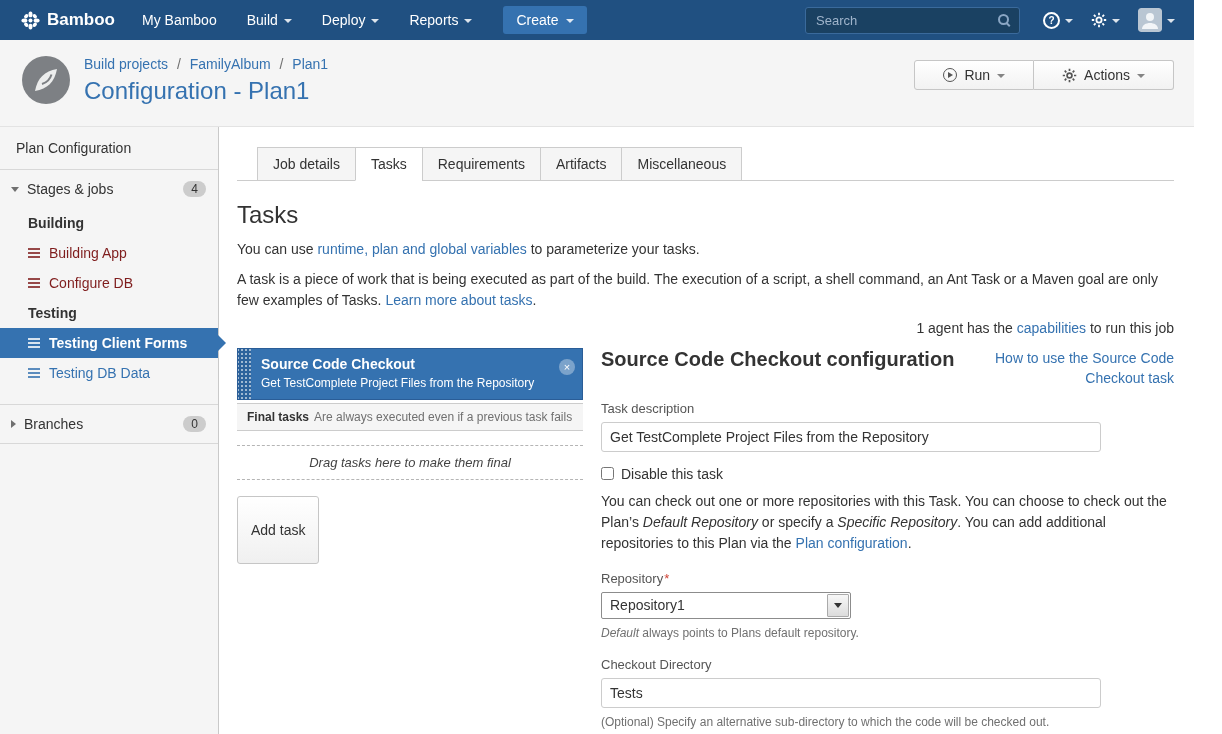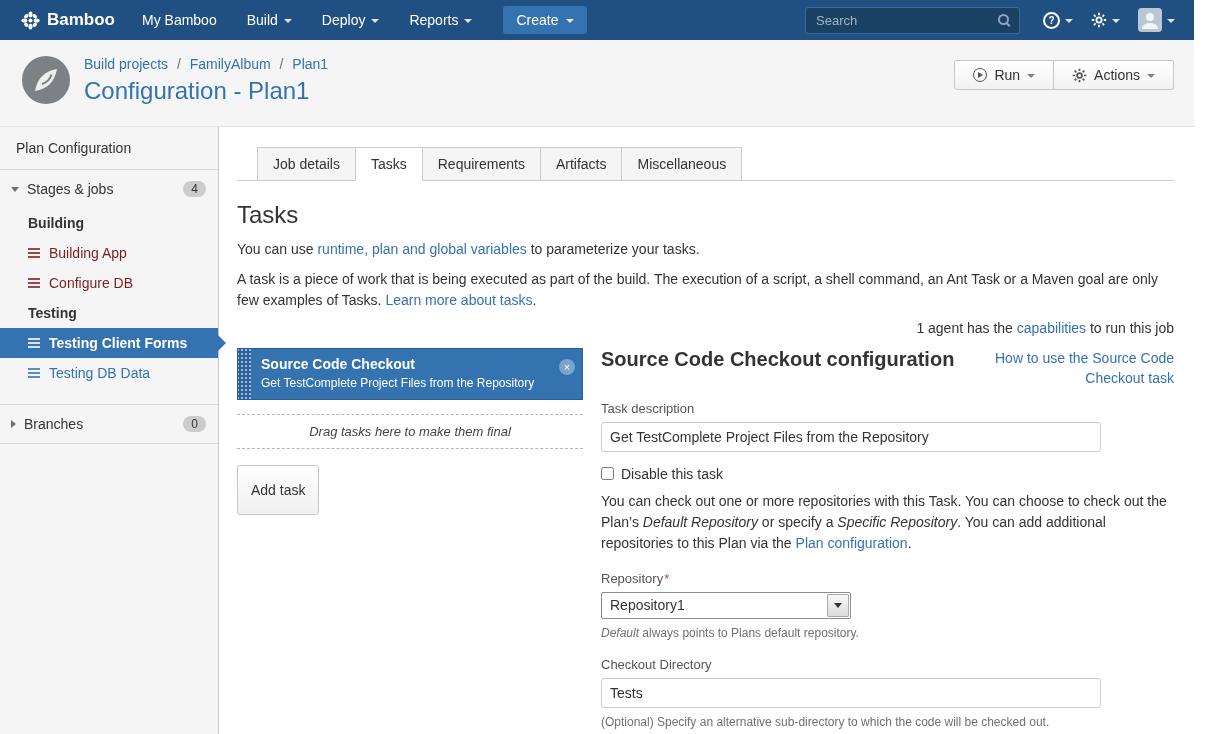--- a/index.html
+++ b/index.html
@@ -26,21 +26,21 @@
   .avatar-box { display:flex; border-radius:3px; overflow:hidden; }
 
   
   .page-header { background:#f5f5f5; padding:16px 20px 18px 22px; display:flex; align-items:flex-start; gap:14px; flex-shrink:0; border-bottom:1px solid #e3e3e3; }
   .plan-avatar { flex-shrink:0; }
   .breadcrumb { font-size:14px; }
   .breadcrumb .crumb { color:#3572b0; cursor:pointer; text-decoration:none; }
   .crumb-sep { color:#707070; margin:0 5px; }
   .page-title { font-size:24px; color:#3572b0; margin-top:5px; font-weight:normal; }
   .header-actions { margin-left:auto; display:flex; margin-top:4px; }
-  .btn { display:inline-flex; align-items:center; gap:7px; background:linear-gradient(#ffffff,#f2f2f2); border:1px solid #c6c6c6; padding:6px 18px; font-size:14px; color:#333; cursor:pointer; font-family:"Liberation Sans", sans-serif; }
+  .btn { display:inline-flex; align-items:center; gap:7px; background:linear-gradient(#ffffff,#f2f2f2); border:1px solid #c6c6c6; padding:6px 28px; font-size:14px; color:#333; cursor:pointer; font-family:"Liberation Sans", sans-serif; }
   .btn.first { border-radius:3px 0 0 3px; }
   .btn.last { border-radius:0 3px 3px 0; border-left:none; }
   .btn .caret { border-top-color:#707070; }
   .play-icon { width:14px; height:14px; border:1px solid #555; border-radius:50%; position:relative; display:inline-block; }
   .play-icon::after { content:""; position:absolute; left:4px; top:3px; border-left:5px solid #555; border-top:3px solid transparent; border-bottom:3px solid transparent; }
 
   
   .layout { flex:1; display:flex; overflow:hidden; }
   .sidebar { width:219px; background:#f5f5f5; border-right:1px solid #c9c9c9; flex-shrink:0; font-size:14px; position:relative; z-index:2; }
   .side-title { display:block; padding:13px 16px; color:#333; border-bottom:1px solid #d8d8d8; cursor:pointer; }
@@ -75,21 +75,21 @@
   
   .task-card { display:flex; background:#3572b0; color:#fff; position:relative; border:1px solid #2a5d97; cursor:pointer; }
   .drag-handle { width:13px; flex-shrink:0; background-color:#2d639c; background-image:radial-gradient(rgba(255,255,255,.55) 1px, transparent 1.3px); background-size:4px 4px; background-position:2px 3px; cursor:grab; }
   .task-card-body { padding:7px 28px 9px 10px; }
   .task-title { font-weight:bold; font-size:14px; }
   .task-sub { font-size:12px; margin-top:4px; }
   .task-close { position:absolute; right:7px; top:10px; width:16px; height:16px; border-radius:50%; background:rgba(255,255,255,.35); color:#fff; display:flex; align-items:center; justify-content:center; font-size:11px; line-height:1; cursor:pointer; }
   .final-tasks { margin-top:3px; background:#f5f5f5; border-top:1px solid #ccc; border-bottom:1px solid #ccc; padding:6px 10px; font-size:12px; color:#707070; }
   .final-tasks .fl-label { color:#333; font-weight:bold; margin-right:5px; }
   .drop-zone { margin-top:14px; border-top:1px dashed #b5b5b5; border-bottom:1px dashed #b5b5b5; padding:9px 8px; text-align:center; font-style:italic; font-size:13px; color:#444; }
-  .add-task-btn { margin-top:16px; display:inline-block; background:linear-gradient(#ffffff,#f0f0f0); border:1px solid #c6c6c6; border-radius:3px; padding:16px 13px; font-size:14px; color:#333; cursor:pointer; font-family:"Liberation Sans", sans-serif; }
+  .add-task-btn { margin-top:16px; display:inline-block; background:linear-gradient(#ffffff,#f0f0f0); border:1px solid #c6c6c6; border-radius:3px; padding:25px 13px; font-size:14px; color:#333; cursor:pointer; font-family:"Liberation Sans", sans-serif; }
 
   
   .config-head { display:flex; justify-content:space-between; align-items:flex-start; }
   .config-title { font-size:20px; font-weight:bold; margin:0; color:#333; }
   .help-link { max-width:215px; text-align:right; font-size:14px; line-height:1.45; }
   .field-label { font-size:13px; color:#555; margin:17px 0 6px; }
   .field-label.first { margin-top:12px; }
   .text-input { width:500px; max-width:100%; border:1px solid #ccc; border-radius:3px; padding:6px 8px; font-size:14px; font-family:"Liberation Sans", sans-serif; color:#333; background:#fff; }
   .checkbox-row { margin:14px 0 6px; font-size:14px; display:flex; align-items:center; gap:7px; color:#333; }
   .checkbox-row input { margin:0; }
@@ -278,20 +278,23 @@
         <div class="col-left">
           <div class="task-card">
             <div class="drag-handle"></div>
             <div class="task-card-body">
               <div class="task-title">Source Code Checkout</div>
               <div class="task-sub">Get TestComplete Project Files from the Repository</div>
             </div>
             <span class="task-close">×</span>
           </div>
 
+          <div class="final-tasks">
+            <span class="fl-label">Final tasks</span><span>Are always executed even if a previous task fails</span>
+          </div>
 
           <div class="drop-zone">Drag tasks here to make them final</div>
 
           <button class="add-task-btn">Add task</button>
         </div>
 
         <div class="col-right">
           <div class="config-head">
             <h2 class="config-title">Source Code Checkout configuration</h2>
             <a class="link help-link">How to use the Source Code Checkout task</a>

